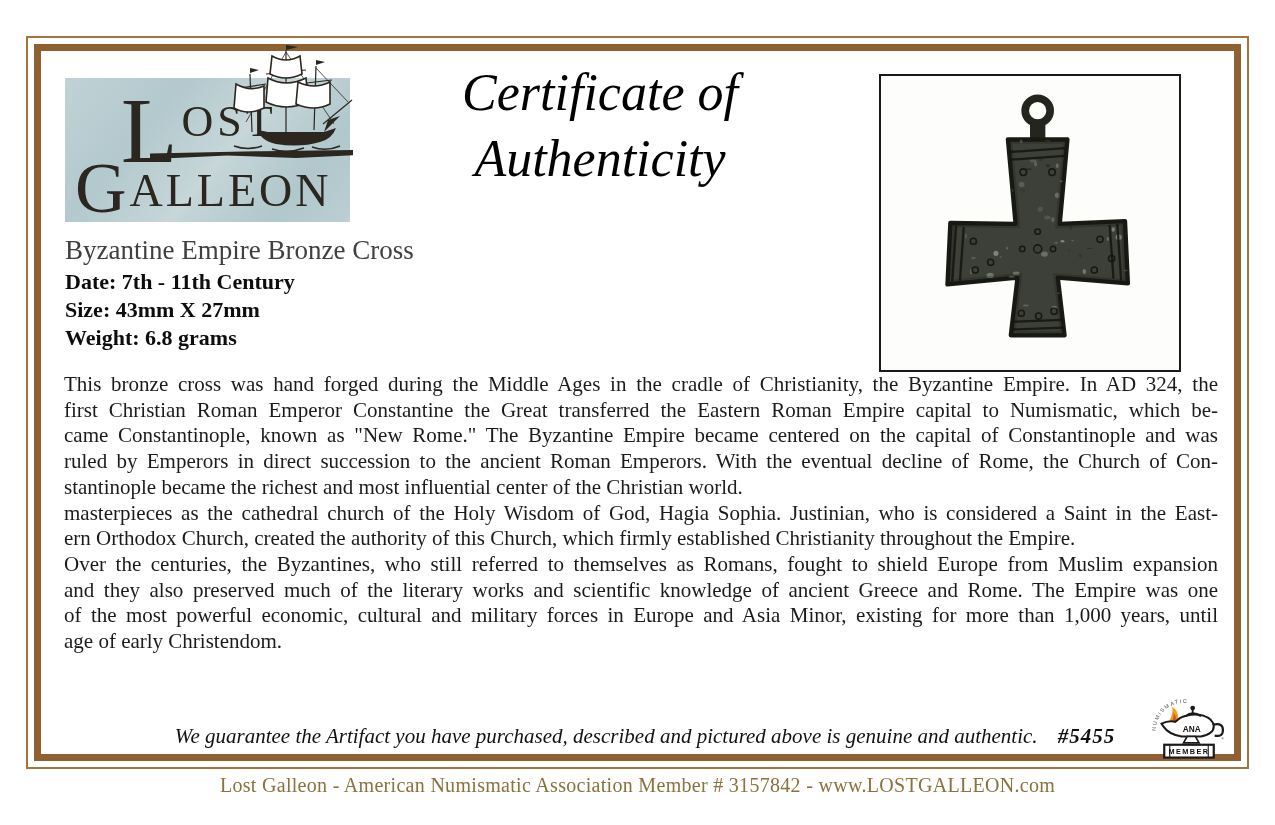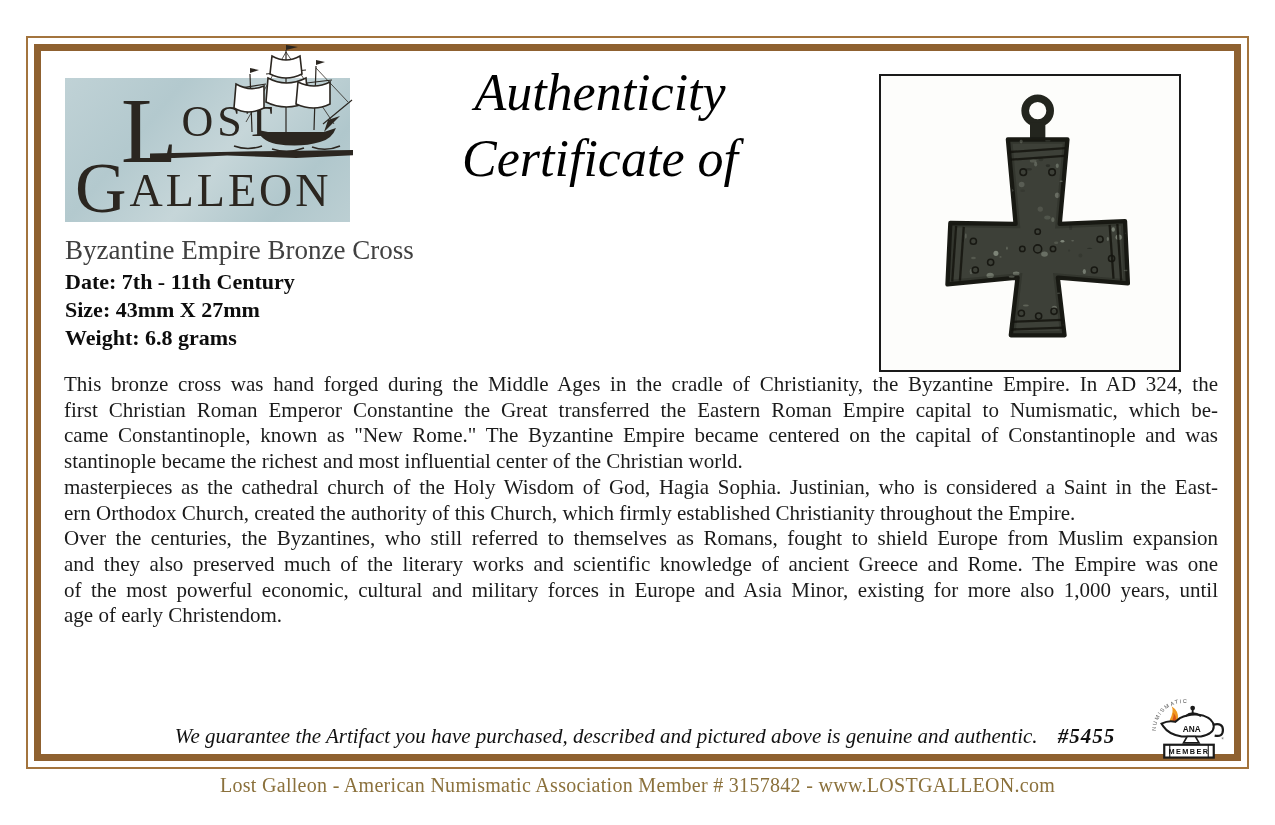--- a/index.html
+++ b/index.html
@@ -108,22 +108,22 @@
       <path d="M96,88 L112,72 L100,76 Z"></path>
     </g>
     <g stroke="#2b2620" fill="none" stroke-width="1.6">
       <path d="M6,102 Q20,107 34,102"></path>
         <path d="M44,105 Q60,110 76,104"></path>
         <path d="M84,103 Q98,108 112,102"></path>
     </g>
   </svg>
 
   <div class="title">
+    <div>Certificate of</div>
     <div>Authenticity</div>
-    <div>Certificate of</div>
   </div>
 
   <div class="photo-box">
     <svg viewBox="0 0 302 298">
       <defs>
         <clipPath id="crossClip">
           <path d="M128,62 L190,62 L182,150 L250,147 L253,212 L180,206 L187,266 L131,266 L138,206 L65,213 L68,149 L136,150 Z"></path>
         </clipPath>
       </defs>
       <circle cx="159" cy="32" r="13" fill="none" stroke="#23251e" stroke-width="8"></circle>
@@ -276,26 +276,27 @@
     <div class="artifact-name">Byzantine Empire Bronze Cross</div>
     <div class="artifact-detail">Date: 7th - 11th Century</div>
     <div class="artifact-detail">Size: 43mm X 27mm</div>
     <div class="artifact-detail">Weight: 6.8 grams</div>
   </div>
 
   <div class="body-text" id="bodyText">
       <div class="bline">This bronze cross was hand forged during the Middle Ages in the cradle of Christianity, the Byzantine Empire. In AD 324, the</div>
       <div class="bline">first Christian Roman Emperor Constantine the Great transferred the Eastern Roman Empire capital to Numismatic, which be-</div>
       <div class="bline">came Constantinople, known as "New Rome." The Byzantine Empire became centered on the capital of Constantinople and was</div>
+      <div class="bline">ruled by Emperors in direct succession to the ancient Roman Emperors. With the eventual decline of Rome, the Church of Con-</div>
       <div class="bline pend">stantinople became the richest and most influential center of the Christian world.</div>
       <div class="bline">masterpieces as the cathedral church of the Holy Wisdom of God, Hagia Sophia. Justinian, who is considered a Saint in the East-</div>
       <div class="bline pend">ern Orthodox Church, created the authority of this Church, which firmly established Christianity throughout the Empire.</div>
       <div class="bline">Over the centuries, the Byzantines, who still referred to themselves as Romans, fought to shield Europe from Muslim expansion</div>
       <div class="bline">and they also preserved much of the literary works and scientific knowledge of ancient Greece and Rome. The Empire was one</div>
-      <div class="bline">of the most powerful economic, cultural and military forces in Europe and Asia Minor, existing for more also 1,000 years, until</div>
+      <div class="bline">of the most powerful economic, cultural and military forces in Europe and Asia Minor, existing for more than 1,000 years, until</div>
       <div class="bline pend">age of early Christendom.</div>
     </div>
 
   <div class="guarantee">
     <span>We guarantee the Artifact you have purchased, described and pictured above is genuine and authentic.</span><span class="gnum">#5455</span>
   </div>
 
   <svg class="ana-svg" viewBox="0 0 92 72">
     <defs>
         <path id="anaArc" d="M10,36 A30,30 0 0 1 46,6"></path>

